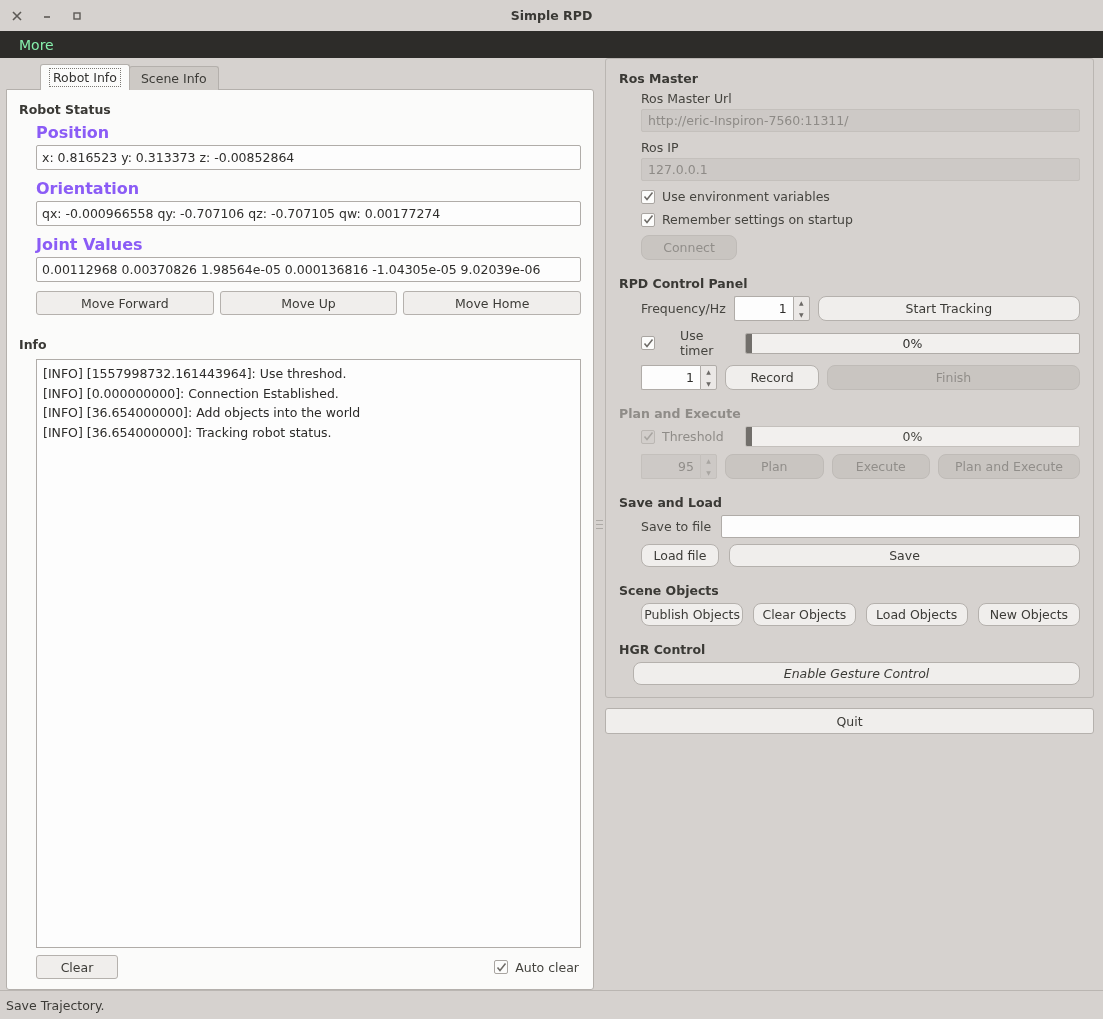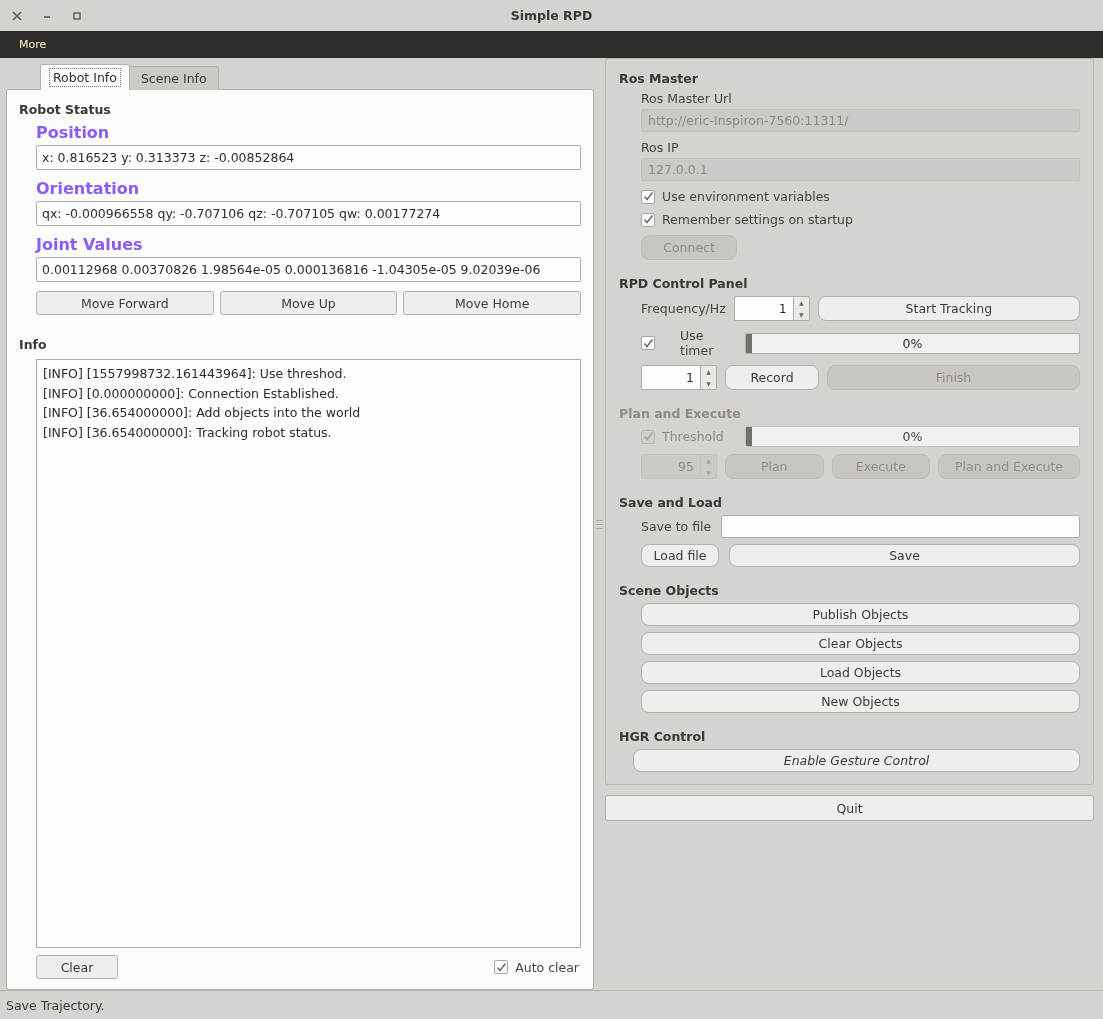--- a/index.html
+++ b/index.html
@@ -38,21 +38,21 @@
     pointer-events: none;
   }
 
   
   .menubar {
     height: 27px; flex: none;
     background: #2d2c29;
     display: flex; align-items: center;
     padding-left: 13px;
   }
-  .menuitem { color: #fef9c3; font-size: 11px; padding: 2px 6px; }
+  .menuitem { color: #86efac; font-size: 14px; padding: 2px 6px; }
 
   
   .bodywrap { flex: 1 1 auto; display: flex; min-height: 0; position: relative; }
 
   
   .leftpane {
     width: 594px; flex: none;
     display: flex; flex-direction: column;
     padding: 6px 0 0 6px;
     box-sizing: border-box;
@@ -232,21 +232,21 @@
     display: flex; align-items: center; justify-content: center;
   }
   .pbar .chunk {
     position: absolute; left: 0; top: 0; bottom: 0;
     width: 6px; background: #726f6b;
   }
   .pbar .ptxt { position: relative; font-size: 12.5px; color: #2f2e2c; }
   .pbar.disabled { background: #f2f0ee; border-color: #c4c0bc; }
   .pbar.disabled .ptxt { color: #45443f; }
 
-  .grid2 { display: grid; grid-template-columns: 1fr; gap: 6px 10px; margin-left: 22px; }
+  .grid2 { display: grid; grid-template-columns: 1fr 1fr 1fr 1fr; gap: 6px 10px; margin-left: 22px; }
   .filerow { display: flex; align-items: center; gap: 10px; margin-bottom: 6px; }
   .fileedit {
     flex: 1 1 auto; height: 23px; box-sizing: border-box;
     background: #fdfdfd; border: 1px solid #b0aca8; border-radius: 2px;
   }
   .quitbtn {
     height: 24px; margin-top: 10px;
     border: 1px solid #b5b1ad; border-radius: 3px; background: #f0eeec;
     display: flex; align-items: center; justify-content: center;
     font-size: 12.5px; color: #3c3b37;

